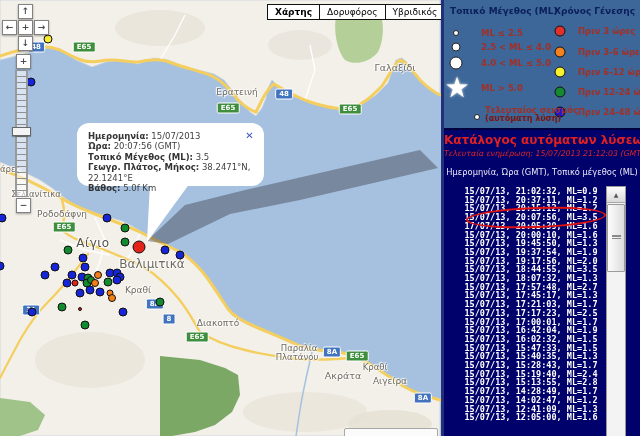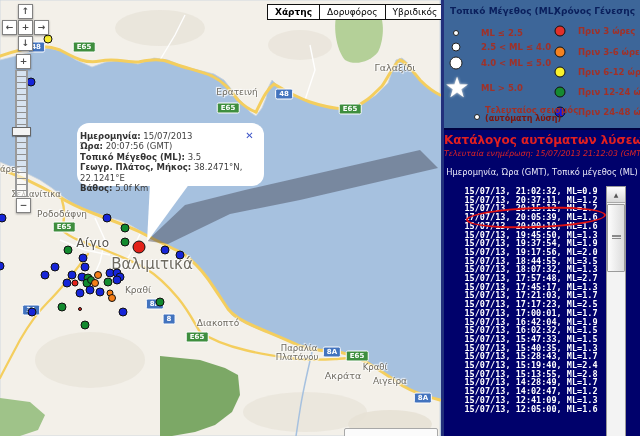--- a/index.html
+++ b/index.html
@@ -16,21 +16,21 @@
   .place-label.big{color:#55524B;letter-spacing:.5px;}
   .badge{position:absolute;transform:translate(-50%,-50%);font-size:7px;font-weight:bold;
      color:#fff;padding:0 3px;line-height:9px;border-radius:2px;white-space:nowrap;}
   .badge-blue{background:#4273BE;border:1px solid #FFF;}
   .badge-green{background:#3E8E3E;border:1px solid #FFF;}
   .quake{position:absolute;border-radius:50%;border:1px solid #101010;transform:translate(-50%,-50%);}
 
   
   #balloon{position:absolute;left:77px;top:123px;width:187px;height:63px;background:#fff;
      border-radius:12px;z-index:30;}
-  #balloon-inner{padding:8px 10px 0 3px;font-size:8.5px;line-height:10.4px;color:#3F3F3F;}
+  #balloon-inner{padding:8px 10px 0 11px;font-size:8.5px;line-height:10.4px;color:#3F3F3F;}
   #balloon-inner b{color:#333;}
   #balloon-close{position:absolute;right:9px;top:7px;width:11px;height:11px;font-size:10px;
      line-height:11px;color:#3D55C8;font-weight:bold;text-align:center;cursor:pointer;}
 
   
   .ctl-btn{position:absolute;width:15px;height:15px;background:#fff;border:1px solid #828282;
      box-shadow:0 1px 2px rgba(0,0,0,.35);font-size:9px;line-height:13px;text-align:center;
      color:#4d4d4d;font-weight:bold;z-index:40;cursor:pointer;}
   #zoom-track{position:absolute;left:15px;top:70px;width:13px;height:127px;z-index:40;
      border-left:2px solid #9a9a9a;border-right:2px solid #9a9a9a;
@@ -146,21 +146,21 @@
       <polygon points="150,183 190,183 147,242" fill="#FFFFFF"></polygon>
     </svg>
 
     <div id="labels-layer">
         <div class="place-label" style="left: 395px; top: 67px; font-size: 9.5px;">Γαλαξίδι</div>
         <div class="place-label" style="left: 237px; top: 92px; font-size: 9px;">Ερατεινή</div>
         <div class="place-label" style="left: 2px; top: 169px; font-size: 8.5px;">Καμάρες</div>
         <div class="place-label" style="left: 36px; top: 194px; font-size: 8.5px;">Σελιανίτικα</div>
         <div class="place-label" style="left: 62px; top: 214px; font-size: 9px;">Ροδοδάφνη</div>
         <div class="place-label big" style="left: 93px; top: 243px; font-size: 12px;">Αίγιο</div>
-        <div class="place-label" style="left: 152px; top: 264px; font-size: 15px;">Βαλιμιτικά</div>
+        <div class="place-label" style="left: 152px; top: 264px; font-size: 12px;">Βαλιμιτικά</div>
         <div class="place-label" style="left: 138px; top: 290px; font-size: 9px;">Κραθί</div>
         <div class="place-label" style="left: 218px; top: 323px; font-size: 9px;">Διακοπτό</div>
         <div class="place-label" style="left: 299px; top: 348px; font-size: 8.5px;">Παραλία</div>
         <div class="place-label" style="left: 297px; top: 357px; font-size: 8.5px;">Πλατάνου</div>
         <div class="place-label" style="left: 343px; top: 375px; font-size: 9.5px;">Ακράτα</div>
         <div class="place-label" style="left: 375px; top: 367px; font-size: 8.5px;">Κραθί</div>
         <div class="place-label" style="left: 390px; top: 381px; font-size: 9px;">Αιγείρα</div>
       </div>
     <div id="badges-layer">
         <div class="badge badge-blue" style="left: 36px; top: 47px;">48</div>
@@ -282,20 +282,21 @@
       <div class="leg-label" id="last-quake-l2" style="left:41px;top:114px;">(αυτόματη λύση)</div>
     </div>
 
     <div class="cat-title" id="cat-title">Κατάλογος αυτόματων λύσεων</div>
     <div class="cat-title" id="cat-subtitle">Τελευταία ενημέρωση: 15/07/2013 21:12:03 (GMT)</div>
     <div class="cat-title" id="cat-columns">Ημερομηνία, Ώρα (GMT), Τοπικό μέγεθος (ML)</div>
     <div id="cat-rows">
         <div class="cat-row">15/07/13, 21:02:32, ML=0.9</div>
         <div class="cat-row">15/07/13, 20:37:11, ML=1.2</div>
         <div class="cat-row">15/07/13, 20:15:12, ML=1.2</div>
+        <div class="cat-row">15/07/13, 20:07:56, ML=3.5</div>
         <div class="cat-row">17/07/13, 20:05:39, ML=1.6</div>
         <div class="cat-row">15/07/13, 20:00:10, ML=1.6</div>
         <div class="cat-row">15/07/13, 19:45:50, ML=1.3</div>
         <div class="cat-row">15/07/13, 19:37:54, ML=1.9</div>
         <div class="cat-row">15/07/13, 19:17:56, ML=2.0</div>
         <div class="cat-row">15/07/13, 18:44:55, ML=3.5</div>
         <div class="cat-row">15/07/13, 18:07:32, ML=1.3</div>
         <div class="cat-row">15/07/13, 17:57:48, ML=2.7</div>
         <div class="cat-row">15/07/13, 17:45:17, ML=1.3</div>
         <div class="cat-row">15/07/13, 17:21:03, ML=1.7</div>

